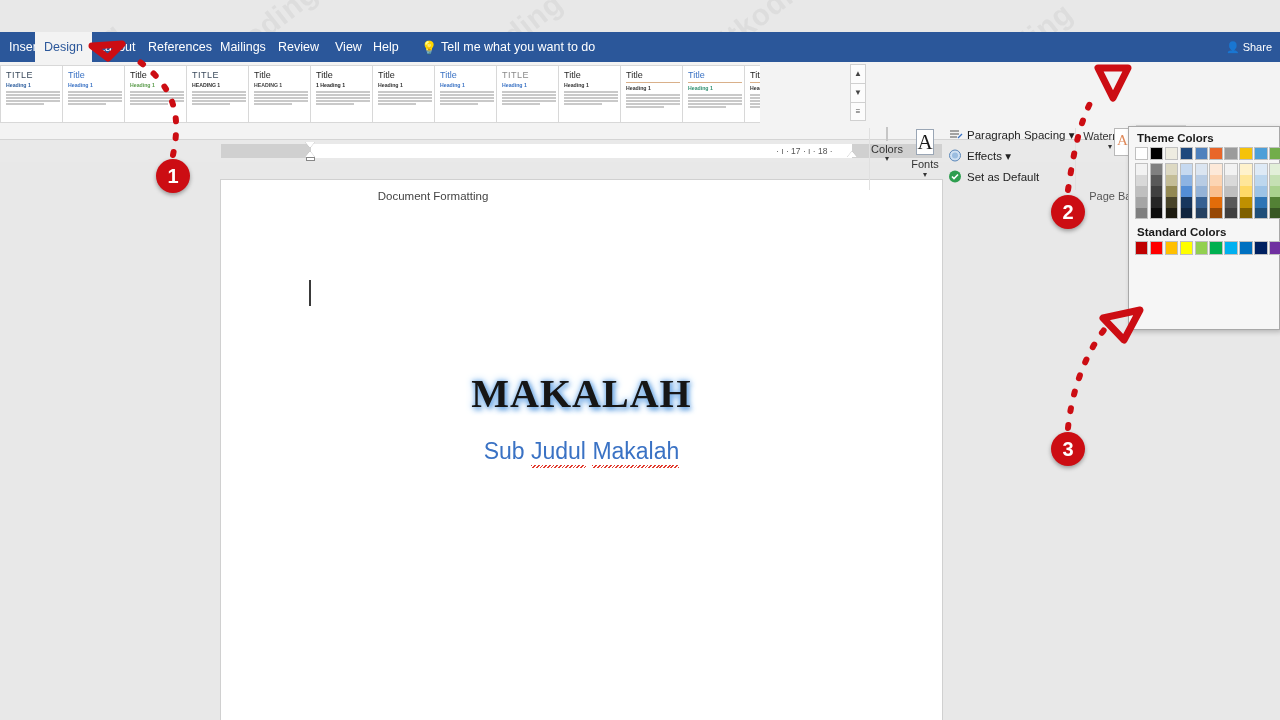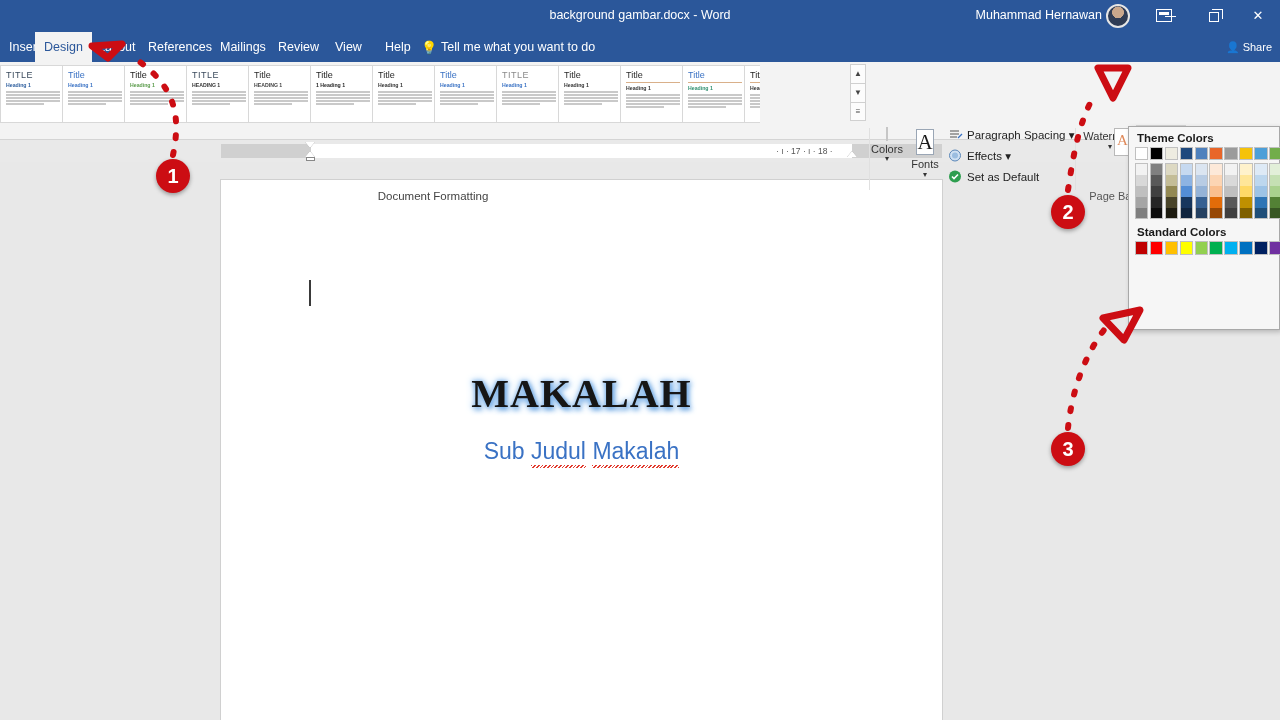--- a/index.html
+++ b/index.html
@@ -309,42 +309,31 @@
       <div class="wm" style="left: 985px; top: 300px;"><span class="wmlogo">⎇</span><span>itkoding</span></div>
       <div class="wm" style="left: -40px; top: 620px;"><span class="wmlogo">⎇</span><span>itkoding</span></div>
       <div class="wm" style="left: 260px; top: 560px;"><span class="wmlogo">⎇</span><span>itkoding</span></div>
       <div class="wm" style="left: 520px; top: 600px;"><span class="wmlogo">⎇</span><span>itkoding</span></div>
       <div class="wm" style="left: 790px; top: 560px;"><span class="wmlogo">⎇</span><span>itkoding</span></div>
       <div class="wm" style="left: 1040px; top: 600px;"><span class="wmlogo">⎇</span><span>itkoding</span></div>
       <div class="wm" style="left: 150px; top: 430px;"><span class="wmlogo">⎇</span><span>itkoding</span></div>
       <div class="wm" style="left: 640px; top: 420px;"><span class="wmlogo">⎇</span><span>itkoding</span></div>
     </div>
 
-  <div class="titlebar">
-    <div class="title-text">background gambar.docx  -  Word</div>
-    <div class="acct">Muhammad Hernawan</div>
-    <div class="avatar"></div>
-    <div class="ribbondisp">
-        <span class="bx"></span>
-      </div>
-    <div class="winbtn min"><span class="dash"></span></div>
-    <div class="winbtn max"><span class="sq"></span></div>
-    <div class="winbtn close">✕</div>
-  </div>
 
   <div class="tabrow">
     <div id="tabs-container">
         <div class="tab" style="left: 0px;">Insert</div>
         <div class="tab active" style="left: 35px;">Design</div>
         <div class="tab" style="left: 89px;">Layout</div>
         <div class="tab" style="left: 139px;">References</div>
         <div class="tab" style="left: 211px;">Mailings</div>
         <div class="tab" style="left: 269px;">Review</div>
         <div class="tab" style="left: 326px;">View</div>
-        <div class="tab" style="left: 376px;">Help</div>
+        <div class="tab" style="left: 364px;">Help</div>
       </div>
     <div class="bulb" style="left:421px;">💡</div>
     <div class="tellme" style="left:441px;">Tell me what you want to do</div>
     <div class="share">
       <span>👤</span>
       <span>Share</span>
     </div>
   </div>
 
   <div class="ribbon">

